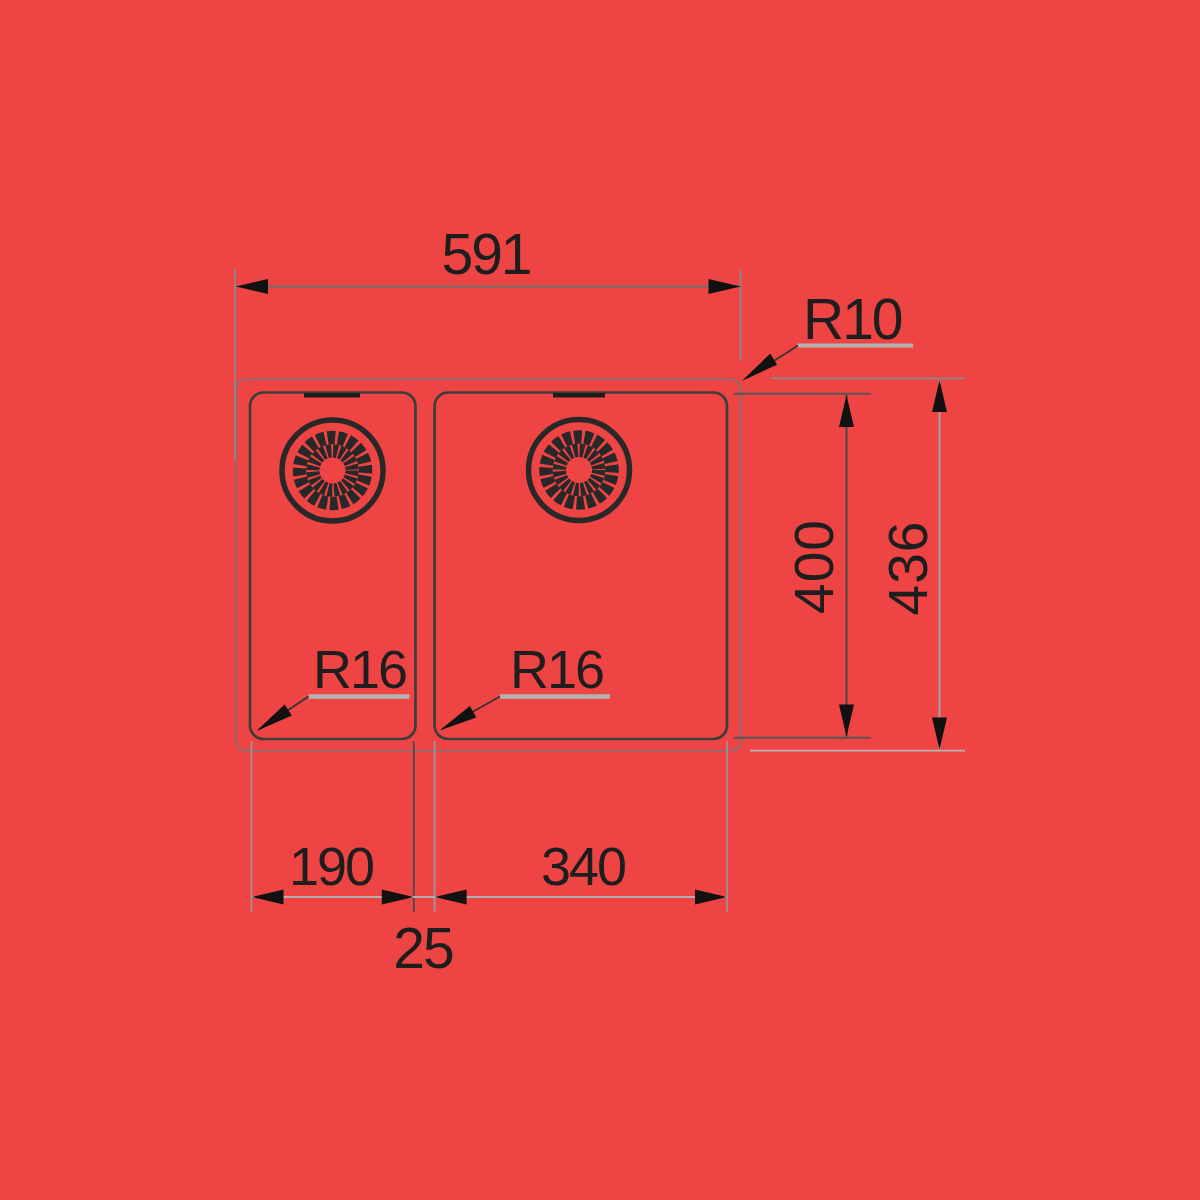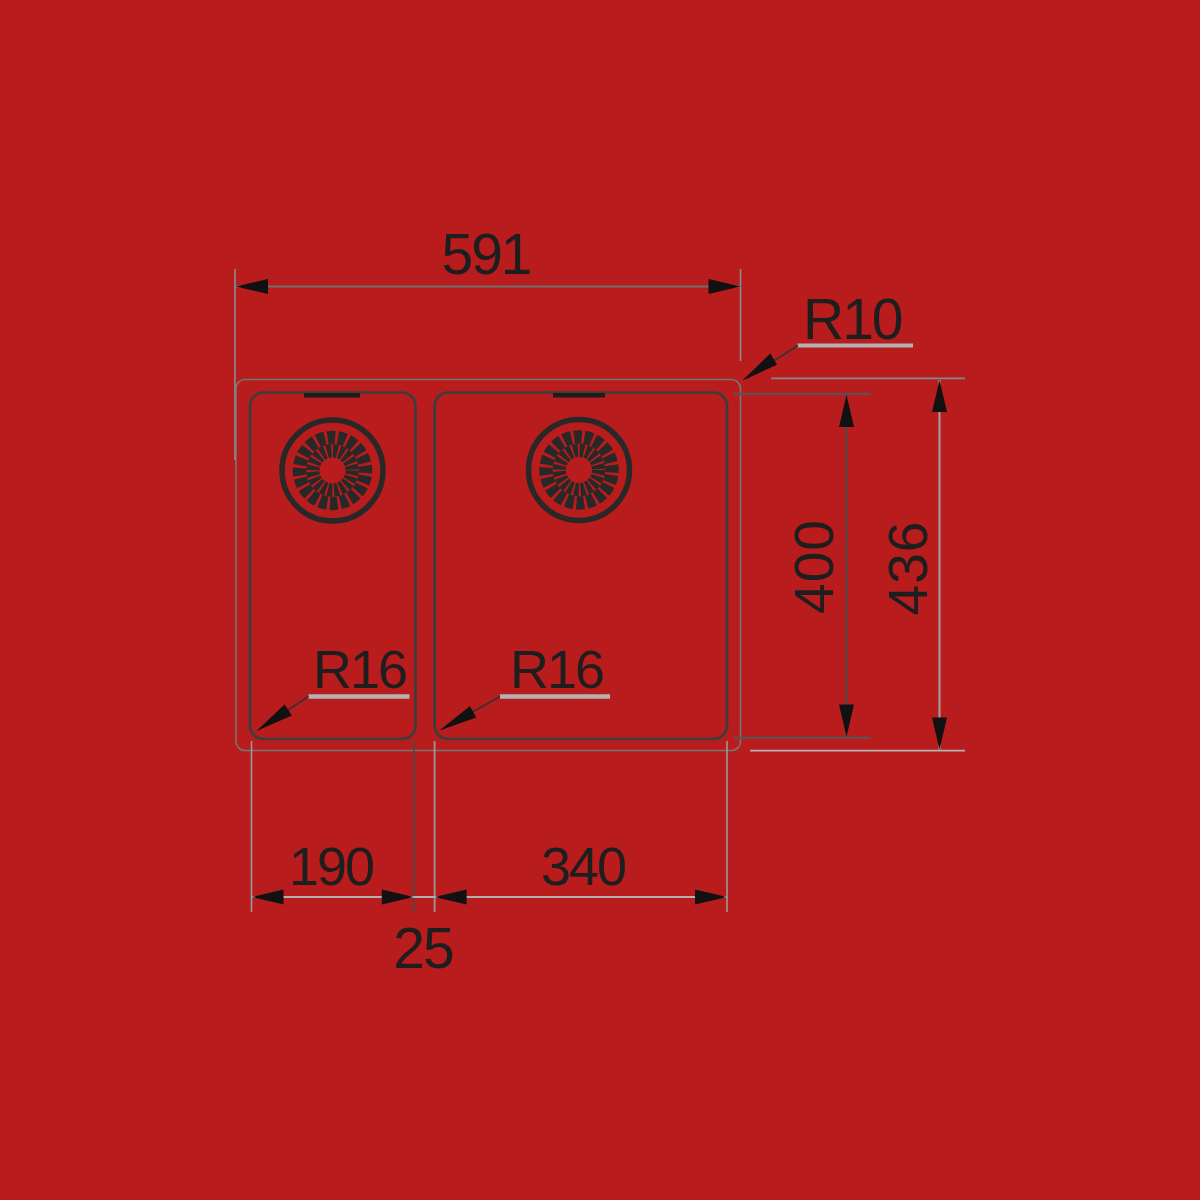--- a/index.html
+++ b/index.html
@@ -1,16 +1,16 @@
 <!DOCTYPE html>
 <html><head>
 <meta charset="utf-8">
 <style>
   html,body{margin:0;padding:0;background:#ffffff;}
-  .page{width:1200px;height:1200px;position:relative;background:#b91c1c;overflow:hidden;}
+  .page{width:1200px;height:1200px;position:relative;background:#ef4444;overflow:hidden;}
   svg{position:absolute;left:0;top:0;}
   text{font-family:"Liberation Sans", sans-serif;fill:#1e1e1e;}
 </style>
 </head>
 <body>
 <div class="page">
 <svg width="1200" height="1200" viewBox="0 0 1200 1200">
 
 <rect x="236" y="379.5" width="504.5" height="371" rx="9" ry="9" fill="none" stroke="#757575" stroke-width="1.6"></rect>
 

